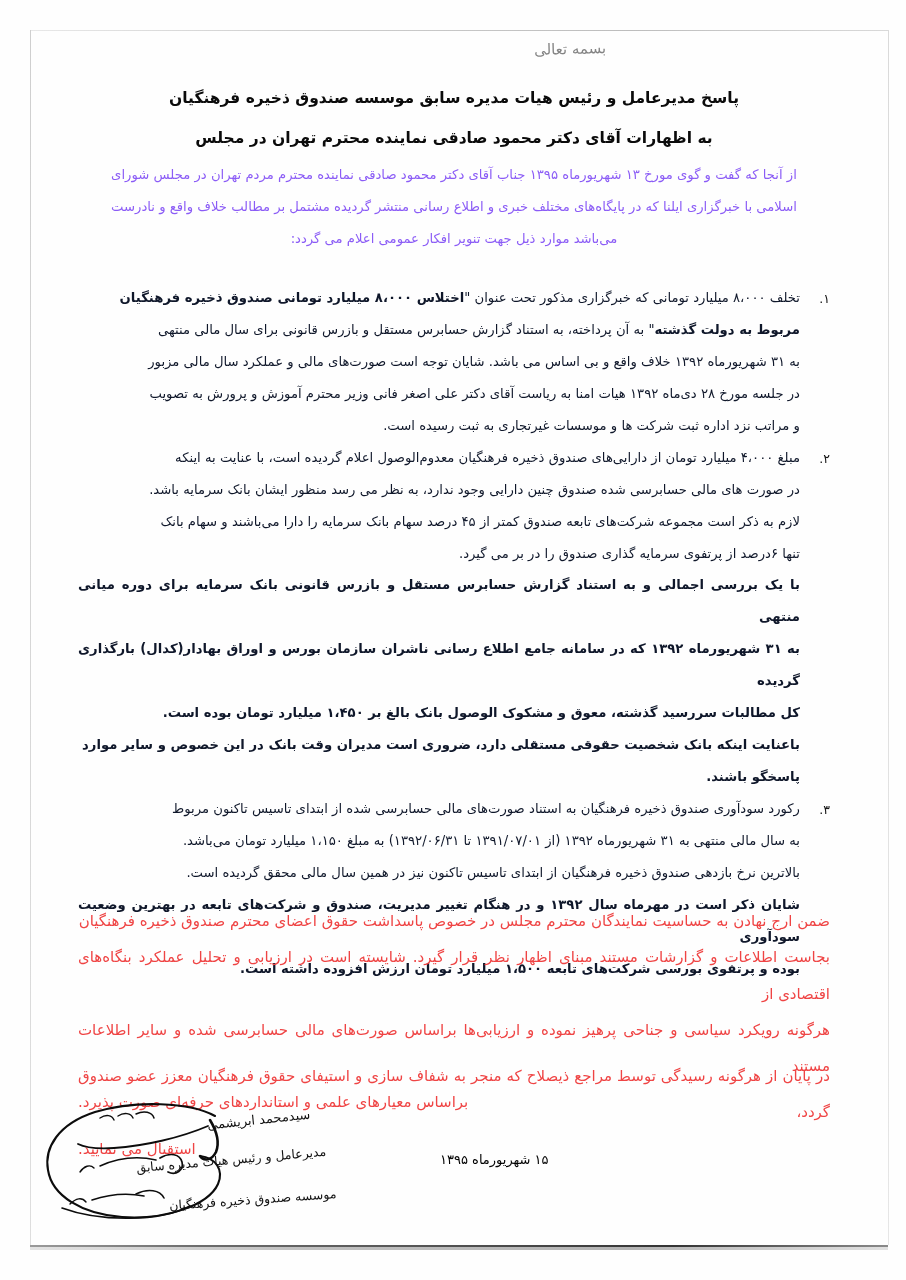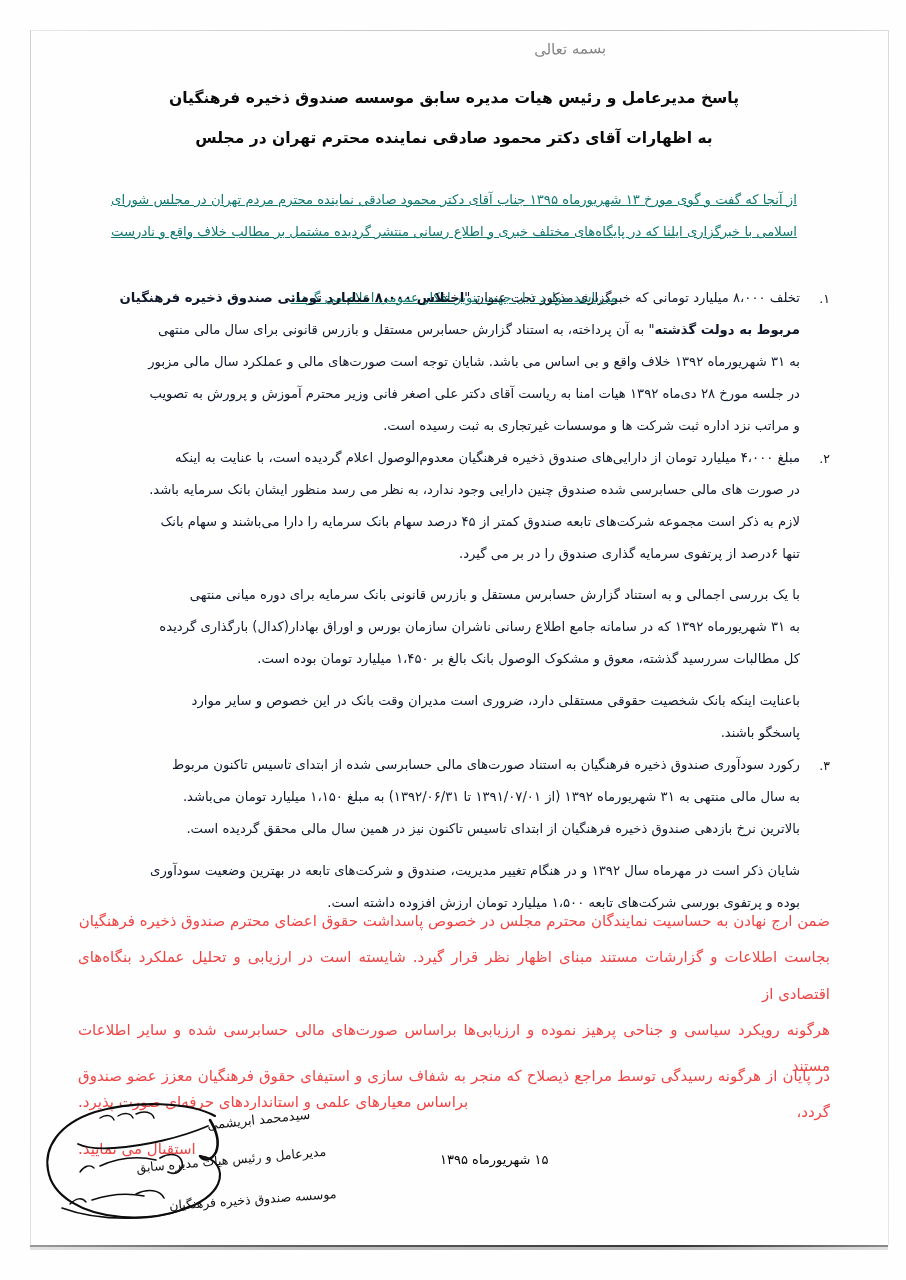--- a/index.html
+++ b/index.html
@@ -54,46 +54,45 @@
   }
 
   .title-block{position:absolute;left:0;right:0;top:86px;text-align:center;}
   .title-line{
     font-weight:bold;font-size:15.5px;letter-spacing:.2px;
     line-height:1.55;color:#0b0b0b;margin:0 0 16px 0;
   }
   .title-line.second{margin-top:12px;}
 
   .intro{
-    position:absolute;left:0;right:0;top:184px;
-    font-size:13.2px;line-height:2.42;color:#0f766e;text-align:justify;
+    position:absolute;left:0;right:0;top:159px;
+    font-size:13.2px;line-height:2.42;color:#8b5cf6;text-align:justify;
     text-align-last:center;
-    text-decoration:underline;
   }
   .intro .l{display:block;}
-  .intro .l.c{text-align:left;margin-top:34px;}
+  .intro .l.c{text-align:left;}
 
   
   ol.items{
     position:absolute;left:0;right:0;top:282px;
     margin:0;padding:0;list-style:none;
   }
   li.item{position:relative;margin:0 0 0 0;padding-right:30px;}
   li.item .num{
     position:absolute;right:0;top:2px;width:22px;
     font-size:12.5px;line-height:2.42;text-align:right;color:#111;
   }
   .para{
     font-size:13.2px;line-height:2.42;color:#0f172a;text-align:justify;
     margin:0;
   }
   .para .ln{display:block;text-align:justify;}
   .para .ln.last{text-align:right;}
   .para b{font-weight:bold;}
-  .sub{margin-top:10px;}
+  .sub{margin-top:0;font-weight:bold;}
 
   .closing{
     position:absolute;left:0;right:0;
     font-size:15px;line-height:2.42;color:#ef4444;text-align:justify;
   }
   .closing .ln{display:block;}
   .closing .ln.last{text-align:left;}
 
   
   .sign-wrap{position:absolute;left:40px;top:1096px;width:300px;height:150px;}

